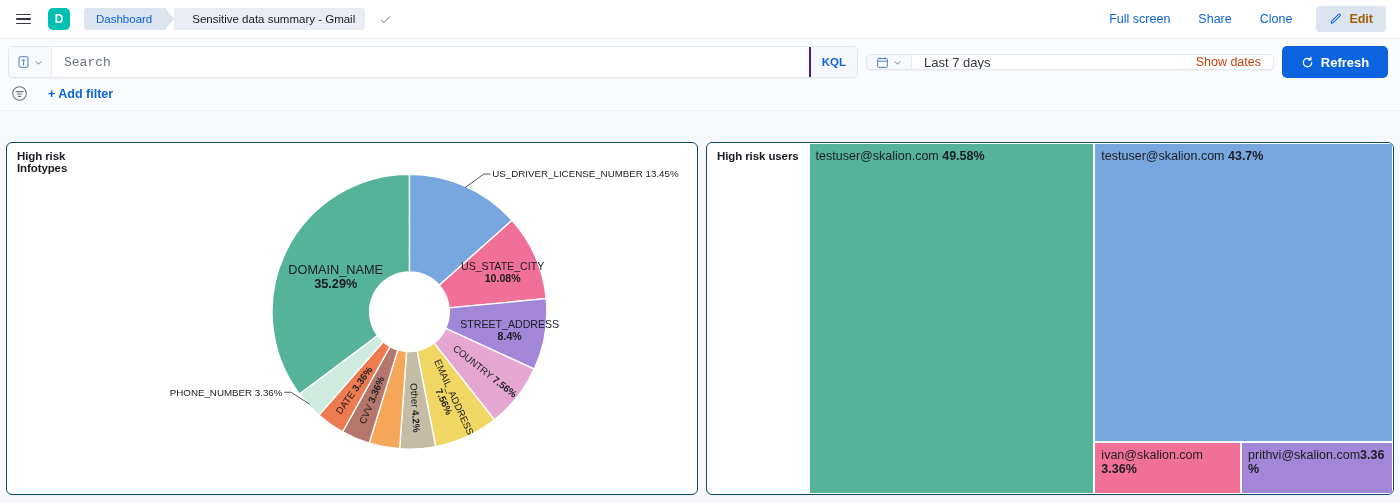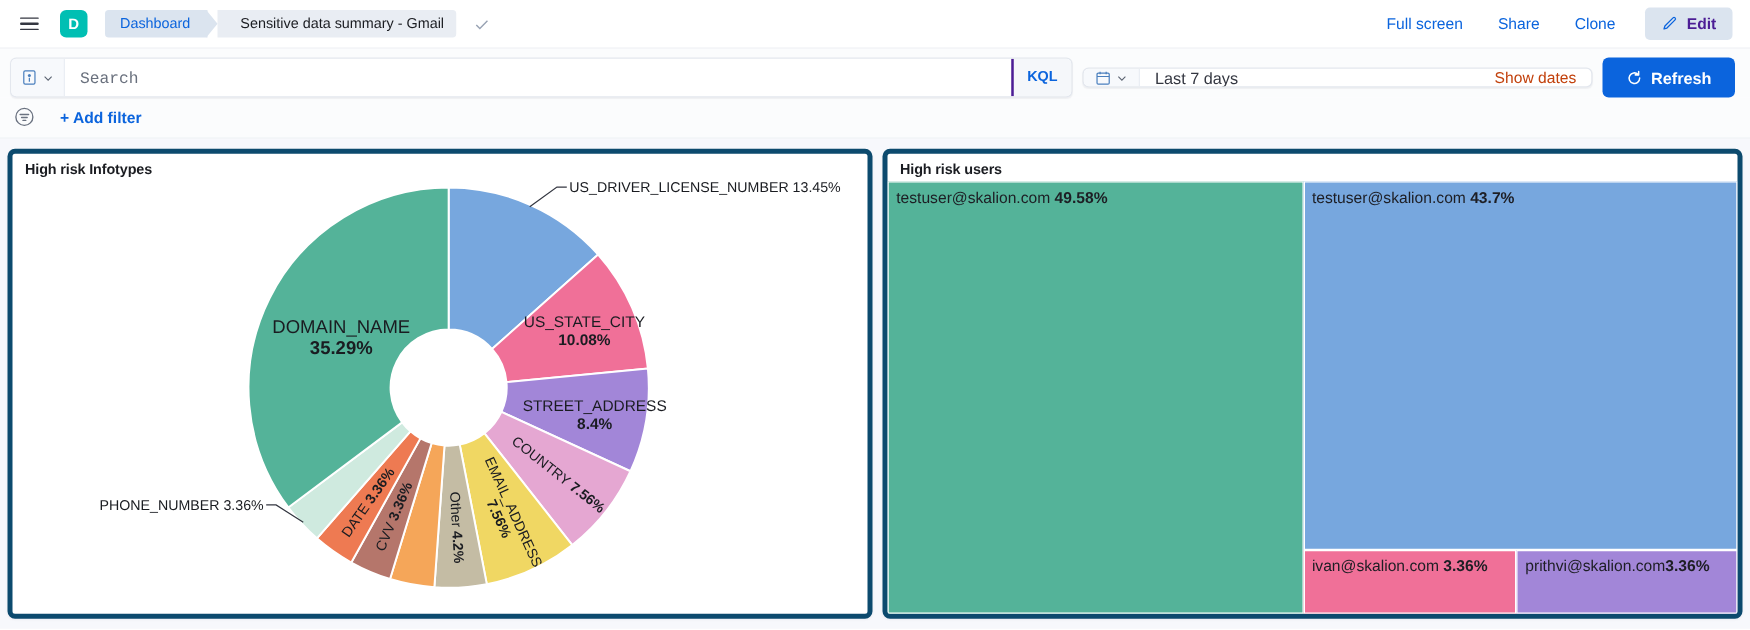--- a/index.html
+++ b/index.html
@@ -63,21 +63,21 @@
     width: 16px; display:flex; align-items:center; justify-content:center;
     cursor: pointer;
   }
   .topnav-right { margin-left: auto; display: flex; align-items: center; gap: 0; }
   .nav-link {
     font-size: 12.5px; color: #0b64dd; cursor: pointer;
     padding: 0 14px; line-height: 24px;
   }
   .edit-btn {
     display: flex; align-items: center; gap: 7px;
-    background: #dbe4ef; color: #4c1d95;
+    background: #dbe4ef; color: #a16207;
     font-size: 12.5px; font-weight: 600;
     height: 26px; border-radius: 4px; padding: 0 13px;
     margin-left: 10px; cursor: pointer; border: none;
   }
   .pencil-icon { width: 13px; height: 13px; display:block; }
 
   
   .querybar {
     display: flex; align-items: center;
     padding: 7px 12px 0 8px;
@@ -161,25 +161,26 @@
 
   
   .dash {
     display: flex; gap: 8px;
     padding: 8px 6px 8px 6px;
     background: #f7f8fc;
     height: calc(504px - 39px - 39px - 34px);
   }
   .panel {
     background: #ffffff;
-    border: 4px solid #0c4a6e;
+    border: 1px solid #0c4a6e;
     border-radius: 6px;
     box-shadow: 0 1px 2px rgba(16,24,40,0.04);
-    display: flex; flex-direction: column;
-    overflow: hidden;
+    display: flex; 
+    overflow: hidden;
+    margin-top: 23px;
   }
   .panel-left { width: 692px; flex: none; }
   .panel-right { flex: 1 1 auto; }
   .panel-title {
     font-size: 11.5px; font-weight: 700; color: #1a1c21;
     padding: 7px 10px 3px 10px; letter-spacing: -0.1px;
   }
   .panel-body { flex: 1 1 auto; position: relative; overflow: hidden; }
   .panel-body svg { display: block; width: 100%; height: 100%; }
 

